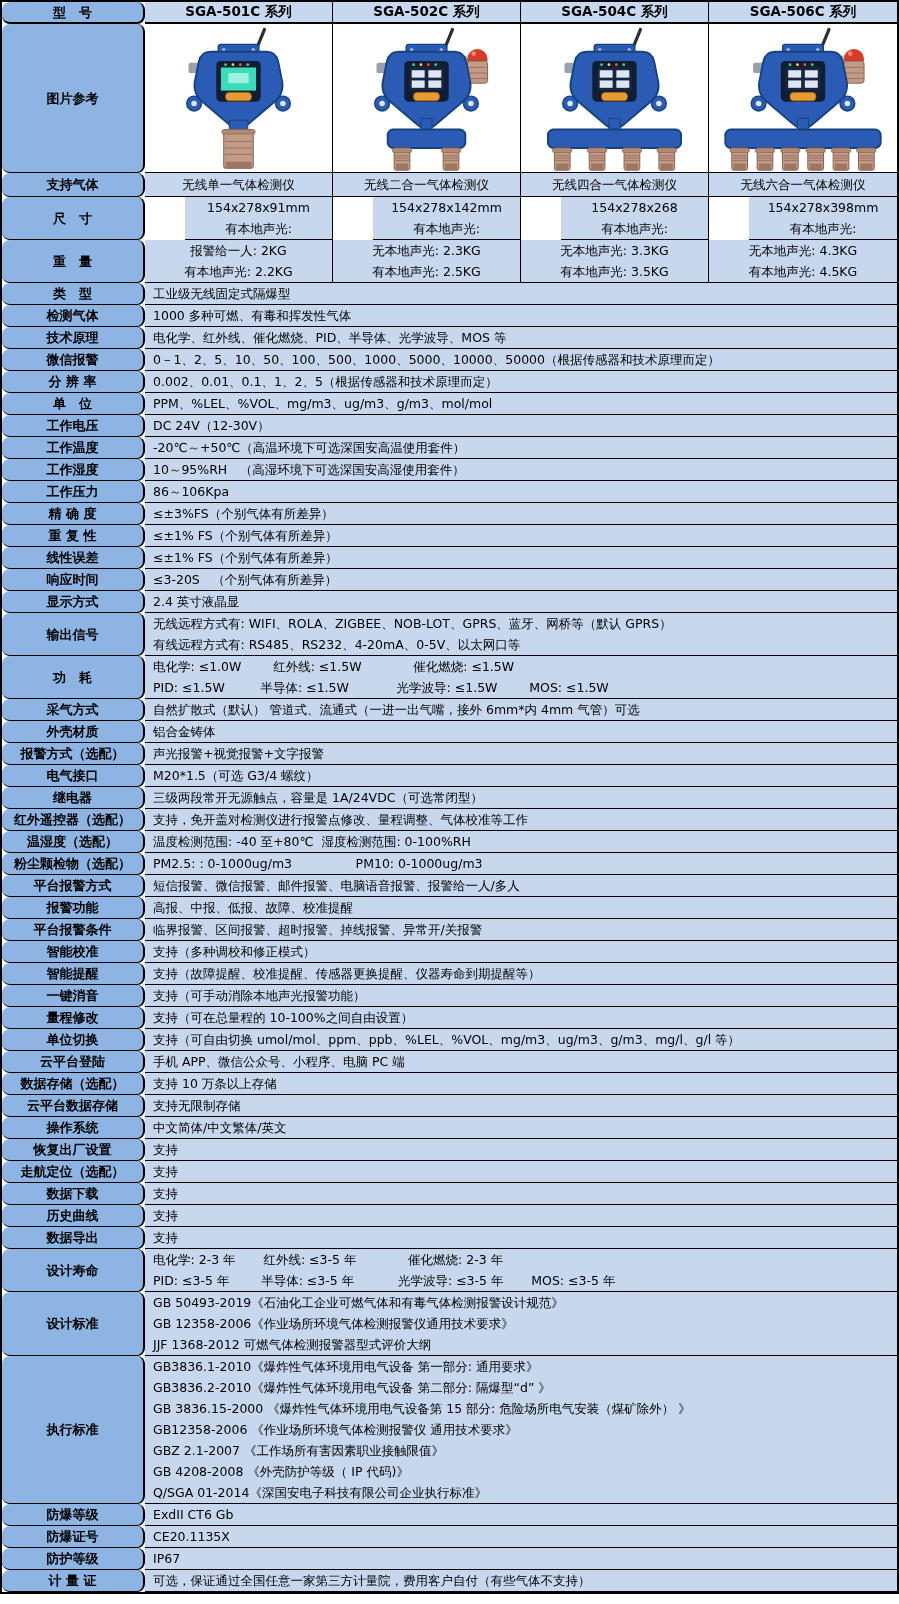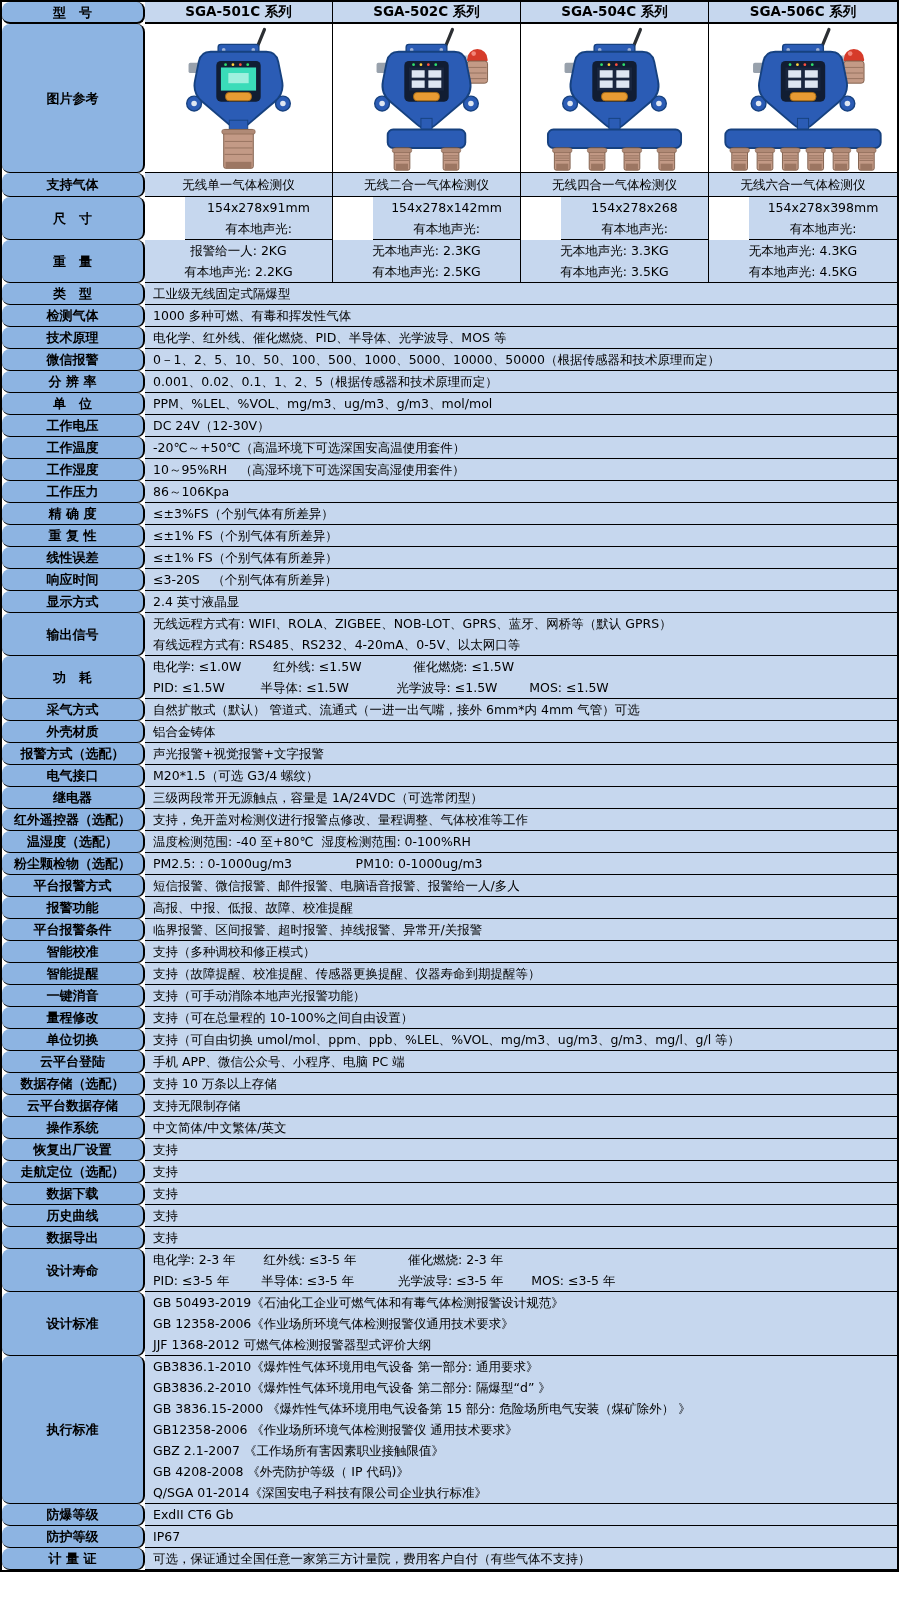--- a/index.html
+++ b/index.html
@@ -360,21 +360,21 @@
   <div class="row cols1 srow">
     <div class="cell label">微信报警</div>
     <div class="cell vc">
           <div class="line">0－1、2、5、10、50、100、500、1000、5000、10000、50000（根据传感器和技术原理而定）</div>
         </div>
   </div>
 
   <div class="row cols1 srow">
     <div class="cell label">分 辨 率</div>
     <div class="cell vc">
-          <div class="line">0.001、0.02、0.1、1、2、5（根据传感器和技术原理而定）</div>
+          <div class="line">0.002、0.01、0.1、1、2、5（根据传感器和技术原理而定）</div>
         </div>
   </div>
 
   <div class="row cols1 srow">
     <div class="cell label">单　位</div>
     <div class="cell vc">
           <div class="line">PPM、%LEL、%VOL、mg/m3、ug/m3、g/m3、mol/mol</div>
         </div>
   </div>
 
@@ -662,20 +662,26 @@
         </div>
   </div>
 
   <div class="row cols1 srow">
     <div class="cell label">防爆等级</div>
     <div class="cell vc">
           <div class="line">ExdII CT6 Gb</div>
         </div>
   </div>
 
+  <div class="row cols1 srow">
+    <div class="cell label">防爆证号</div>
+    <div class="cell vc">
+          <div class="line">CE20.1135X</div>
+        </div>
+  </div>
 
   <div class="row cols1 srow">
     <div class="cell label">防护等级</div>
     <div class="cell vc">
           <div class="line">IP67</div>
         </div>
   </div>
 
   <div class="row cols1 srow">
     <div class="cell label">计 量 证</div>

